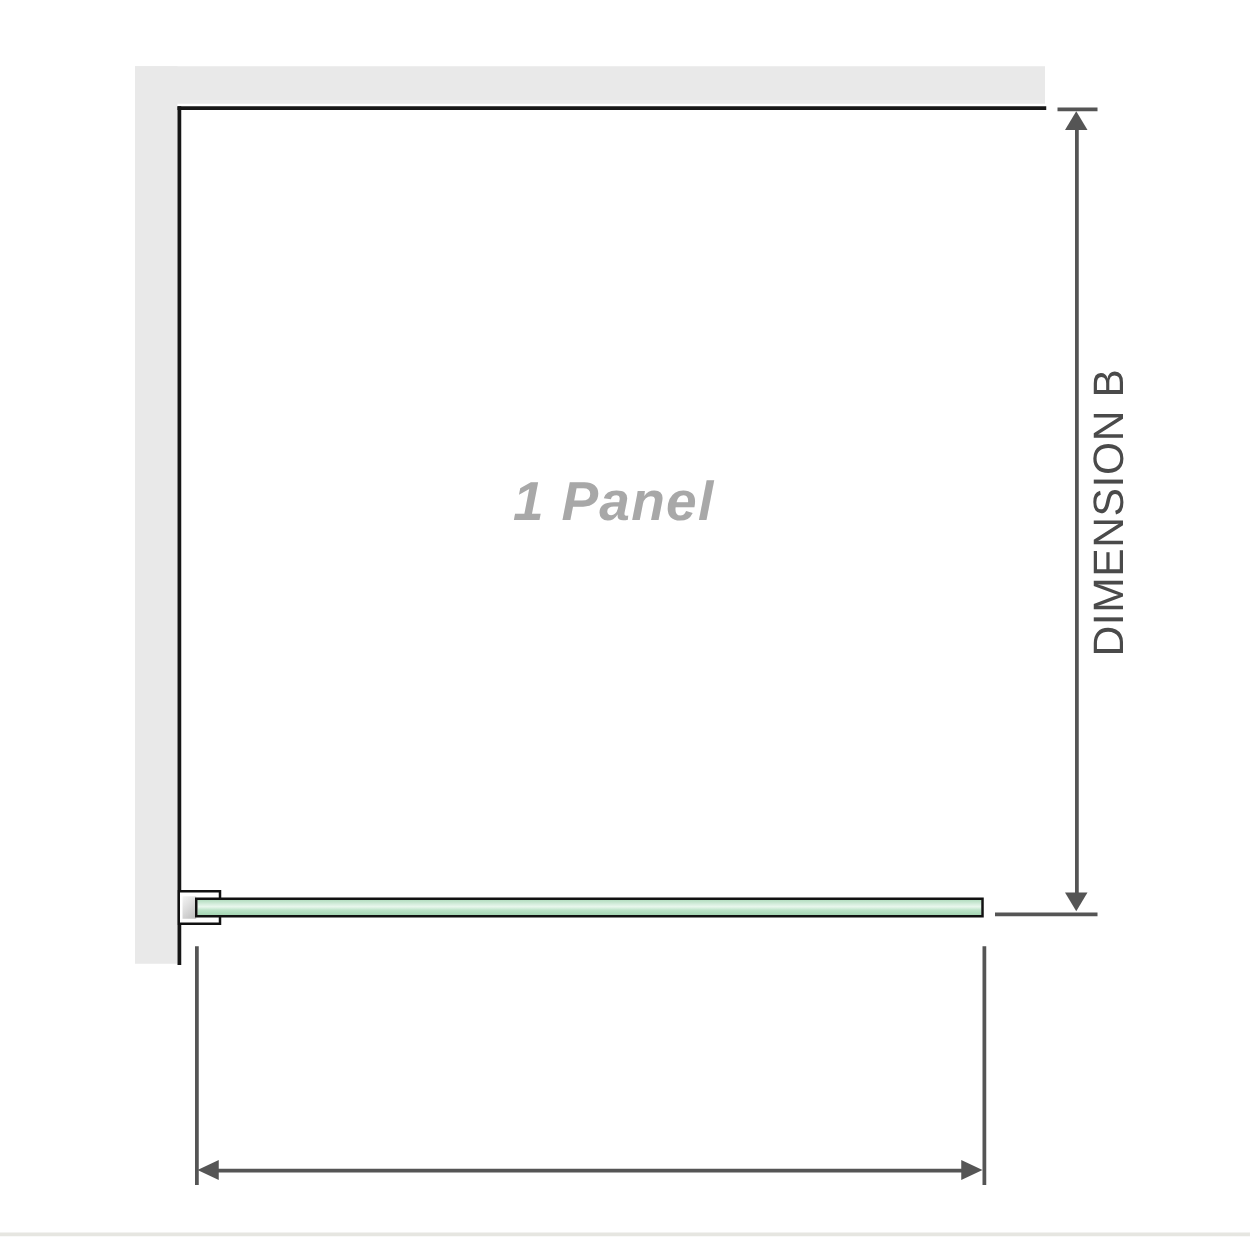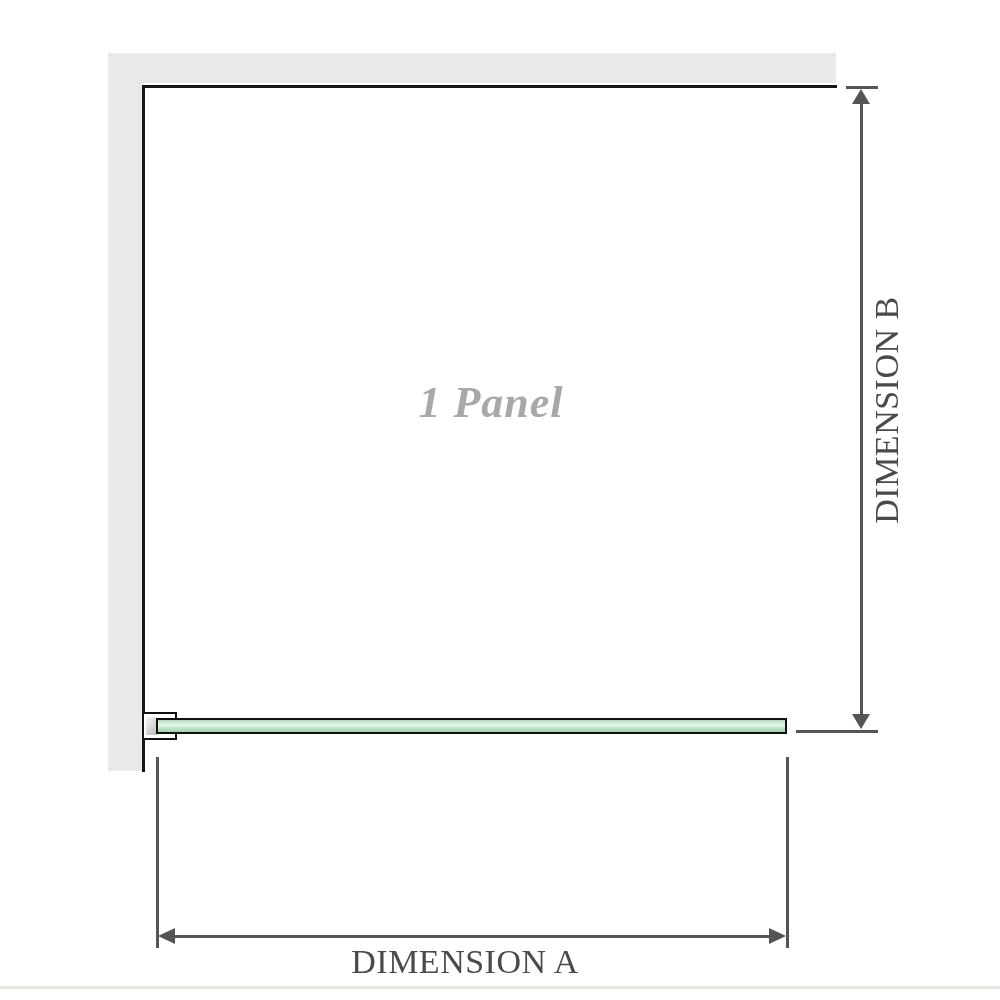--- a/index.html
+++ b/index.html
@@ -1,18 +1,18 @@
 <!DOCTYPE html>
 <html><head>
 <meta charset="utf-8">
 <style>
   html,body{margin:0;padding:0;background:#ffffff;}
   .canvas{
     position:relative;width:1000px;height:1000px;background:#ffffff;
-    font-family:Liberation Serif, serif;overflow:hidden;
+    font-family:Liberation Sans, sans-serif;overflow:hidden;
   }
   
   .wall-top{position:absolute;left:108px;top:53px;width:728px;height:30px;background:#e9e9e9;}
   .wall-left{position:absolute;left:108px;top:53px;width:34px;height:718px;background:#e9e9e9;}
   
   .panel-border-top{position:absolute;left:142px;top:85px;width:695px;height:2.5px;background:#161616;}
   .panel-border-left{position:absolute;left:142px;top:85px;width:2.5px;height:687px;background:#161616;}
   
   .panel-label-zone{
     position:absolute;left:145px;top:88px;width:692px;height:628px;
@@ -88,17 +88,16 @@
   <div class="dim dimB-line"></div>
   <div class="arrow dimB-arrow-up"></div>
   <div class="arrow dimB-arrow-down"></div>
   <div class="dim-label dimB-label">DIMENSION B</div>
 
   <div class="dim extA-left"></div>
   <div class="dim extA-right"></div>
   <div class="dim dimA-line"></div>
   <div class="arrow dimA-arrow-left"></div>
   <div class="arrow dimA-arrow-right"></div>
-  <div class="dim-label dimA-label">DIMENSION A</div>
 
   <div class="baseline"></div>
 
 </div>
 
 </body></html>

